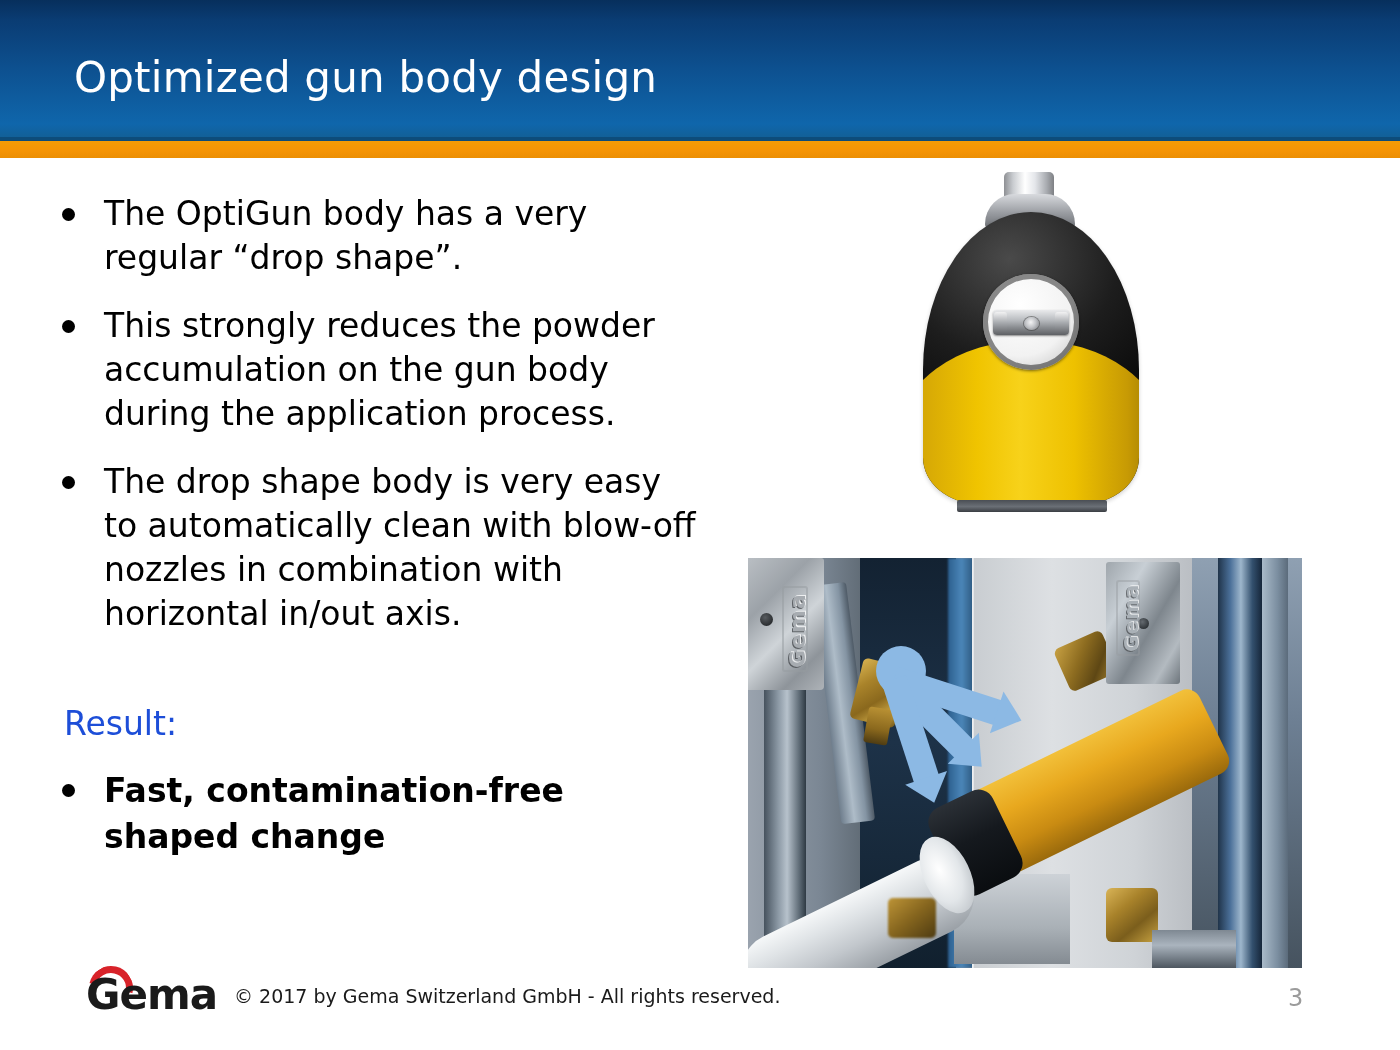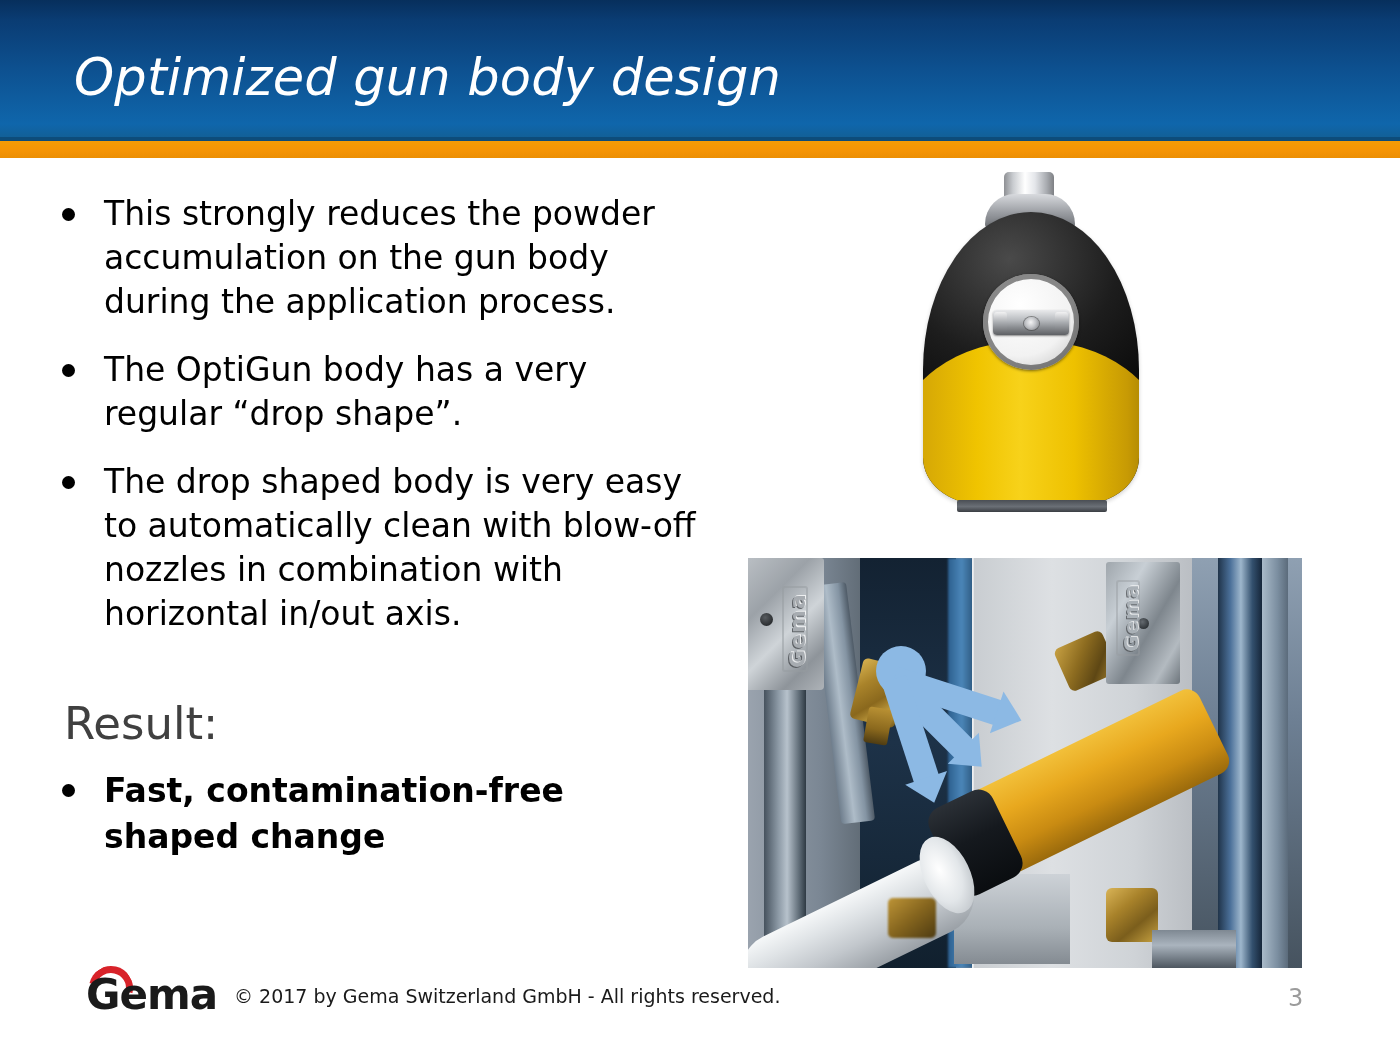--- a/index.html
+++ b/index.html
@@ -36,26 +36,25 @@
     position: absolute;
     left: 0; bottom: 0;
     width: 100%;
     height: 4px;
     background: rgba(10,60,100,0.55);
   }
   #slide-title {
     position: absolute;
     left: 74px;
     top: 46px;
-    font-size: 51px;
+    font-size: 42px;
     line-height: 64px;
     color: #ffffff;
     letter-spacing: 0.2px;
     white-space: nowrap;
-    font-style: italic;
   }
   #orange-bar {
     position: absolute;
     left: 0; top: 141px;
     width: 1400px;
     height: 17px;
     background: linear-gradient(to bottom, #f59c05 0%, #f59405 60%, #eb8f04 100%);
   }
 
   
@@ -82,23 +81,23 @@
   .bullet-text {
     font-size: 33px;
     line-height: 44px;
     color: #000000;
   }
   .bullet-text.bold {
     font-weight: bold;
     line-height: 46px;
   }
   #result-label {
-    font-size: 45px;
+    font-size: 33px;
     line-height: 44px;
-    color: #404040;
+    color: #1d4ed8;
     margin-top: 66px;
     margin-bottom: 22px;
     padding-left: 2px;
   }
 
   
   #gun-figure {
     position: absolute;
     left: 905px;
     top: 172px;
@@ -400,31 +399,31 @@
 
   <div id="title-band">
     <div id="slide-title">Optimized gun body design</div>
   </div>
   <div id="orange-bar"></div>
 
   <div id="body-text">
 
     <div class="bullet-row">
       <span class="bullet-dot"></span>
-      <span class="bullet-text">This strongly reduces the powder accumulation on the gun body during the application process.</span>
+      <span class="bullet-text">The OptiGun body has a very regular “drop shape”.</span>
     </div>
 
     <div class="bullet-row">
       <span class="bullet-dot"></span>
-      <span class="bullet-text">The OptiGun body has a very regular “drop shape”.</span>
+      <span class="bullet-text">This strongly reduces the powder accumulation on the gun body during the application process.</span>
     </div>
 
     <div class="bullet-row">
       <span class="bullet-dot"></span>
-      <span class="bullet-text">The drop shaped body is very easy to automatically clean with blow-off nozzles in combination with horizontal in/out axis.</span>
+      <span class="bullet-text">The drop shape body is very easy to automatically clean with blow-off nozzles in combination with horizontal in/out axis.</span>
     </div>
 
     <div id="result-label">Result:</div>
 
     <div class="bullet-row">
       <span class="bullet-dot"></span>
       <span class="bullet-text bold">Fast, contamination-free shaped change</span>
     </div>
 
   </div>

